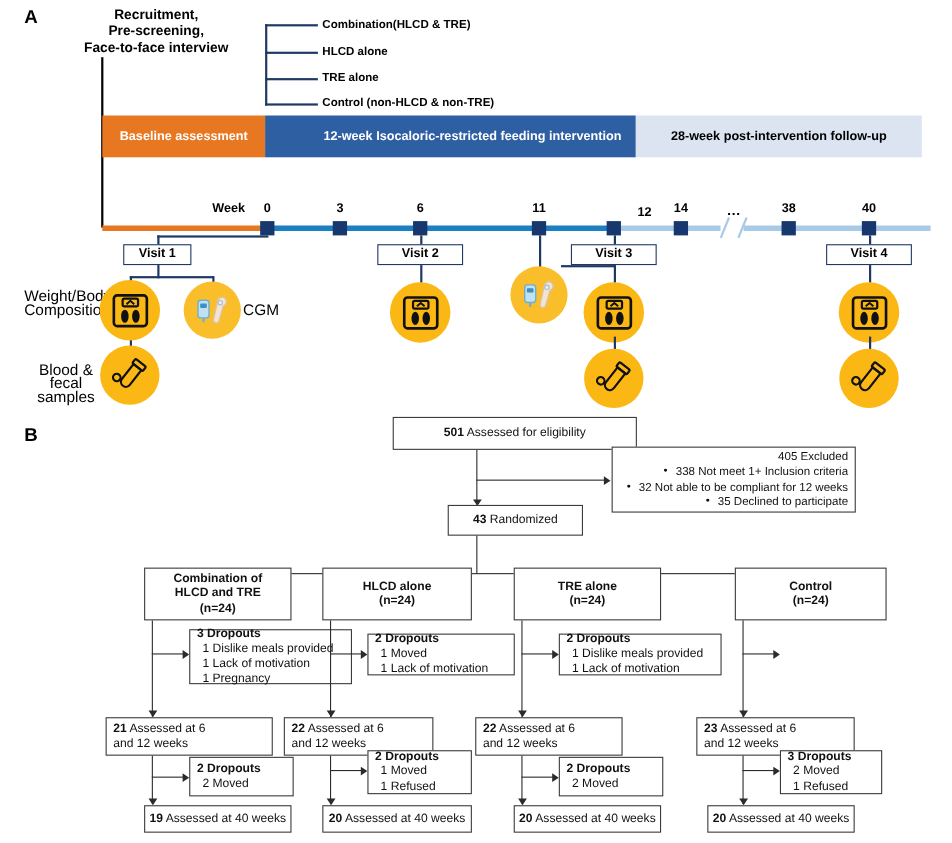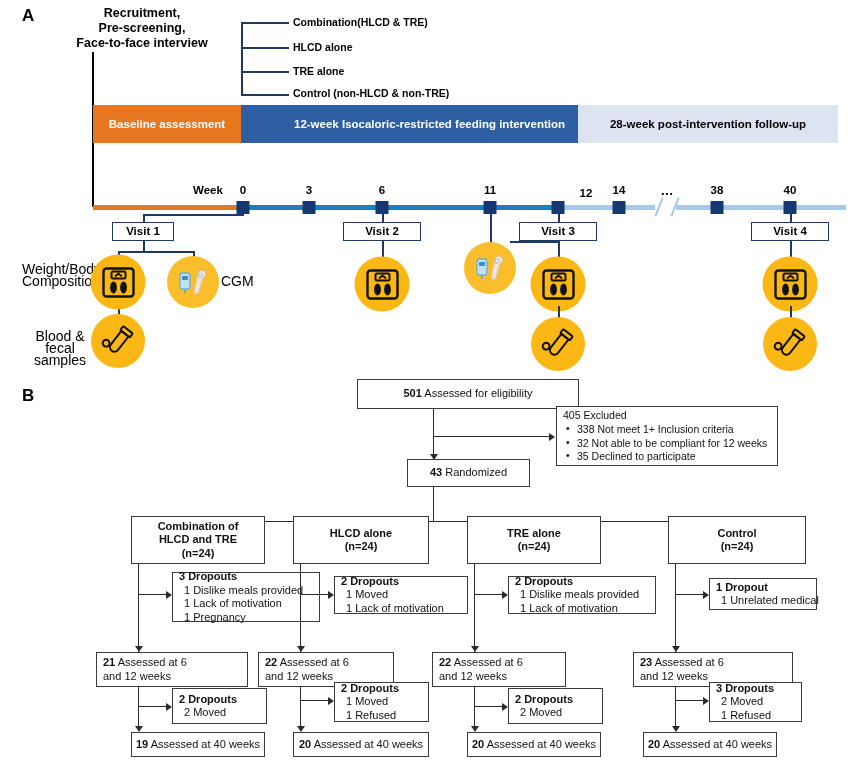--- a/index.html
+++ b/index.html
@@ -364,21 +364,21 @@
     <div class="ln"><b>501</b>
       <span>Assessed for eligibility</span></div>
   </div>
 
   <div class="abs ln-v" style="left:433px; top:409px; height:50px;"></div>
   <div class="abs arrow-d" style="left:433.7px; top:454px;"></div>
 
   <div class="abs ln-h" style="left:433px; top:436px; width:117px;"></div>
   <div class="abs arrow-r" style="left:549px; top:432.5px;"></div>
 
-  <div class="abs flow-box bullets" style="left:556px; top:406px; width:222px; height:60px;">
+  <div class="abs flow-box bullets" style="left:556px; top:406px; width:222px; height:60px;align-items:flex-end;">
     <div class="hd">405 Excluded</div>
     <div class="bl">338 Not meet 1+ Inclusion criteria</div>
     <div class="bl">32 Not able to be compliant for 12 weeks</div>
     <div class="bl">35 Declined to participate</div>
   </div>
 
   <div class="abs flow-box center" style="left:372px; top:459px; width:123px; height:28px;">
     <div class="ln"><b>43</b>
       <span>Randomized</span></div>
   </div>
@@ -491,26 +491,22 @@
       <span>Assessed at 40 weeks</span></div>
   </div>
 
   <div class="abs flow-box center pad" style="left:633px; top:516px; width:138px; height:48px;">
     <div class="ln" style="font-weight:bold;">Control</div>
     <div class="ln" style="font-weight:bold;">(n=24)</div>
   </div>
   <div class="abs ln-v" style="left:675px; top:564px; height:88px;"></div>
   <div class="abs ln-h" style="left:675px; top:594px; width:30px;"></div>
   <div class="abs arrow-r" style="left:703px; top:590.5px;"></div>
-  <div class="abs flow-box pad" style="left:709px; top:578px; width:108px; height:32px;">
-    <div class="ln"><b>1 Dropout</b></div>
-    <div class="ln" style="padding-left:5px;">1 Unrelated medical</div>
-  </div>
   <div class="abs arrow-d" style="left:675.7px; top:646px;"></div>
-  <div class="abs flow-box pad" style="left:633px; top:652px; width:160px; height:35px;">
+  <div class="abs flow-box pad" style="left:633px; top:652px; width:144px; height:35px;">
     <div class="ln"><b>23</b>
       <span>Assessed at 6</span></div>
     <div class="ln">and 12 weeks</div>
   </div>
   <div class="abs ln-v" style="left:675px; top:687px; height:44px;"></div>
   <div class="abs ln-h" style="left:675px; top:700px; width:30px;"></div>
   <div class="abs arrow-r" style="left:703px; top:696.5px;"></div>
   <div class="abs flow-box pad" style="left:709px; top:682px; width:93px; height:40px;">
     <div class="ln"><b>3 Dropouts</b></div>
     <div class="ln" style="padding-left:5px;">2 Moved</div>

